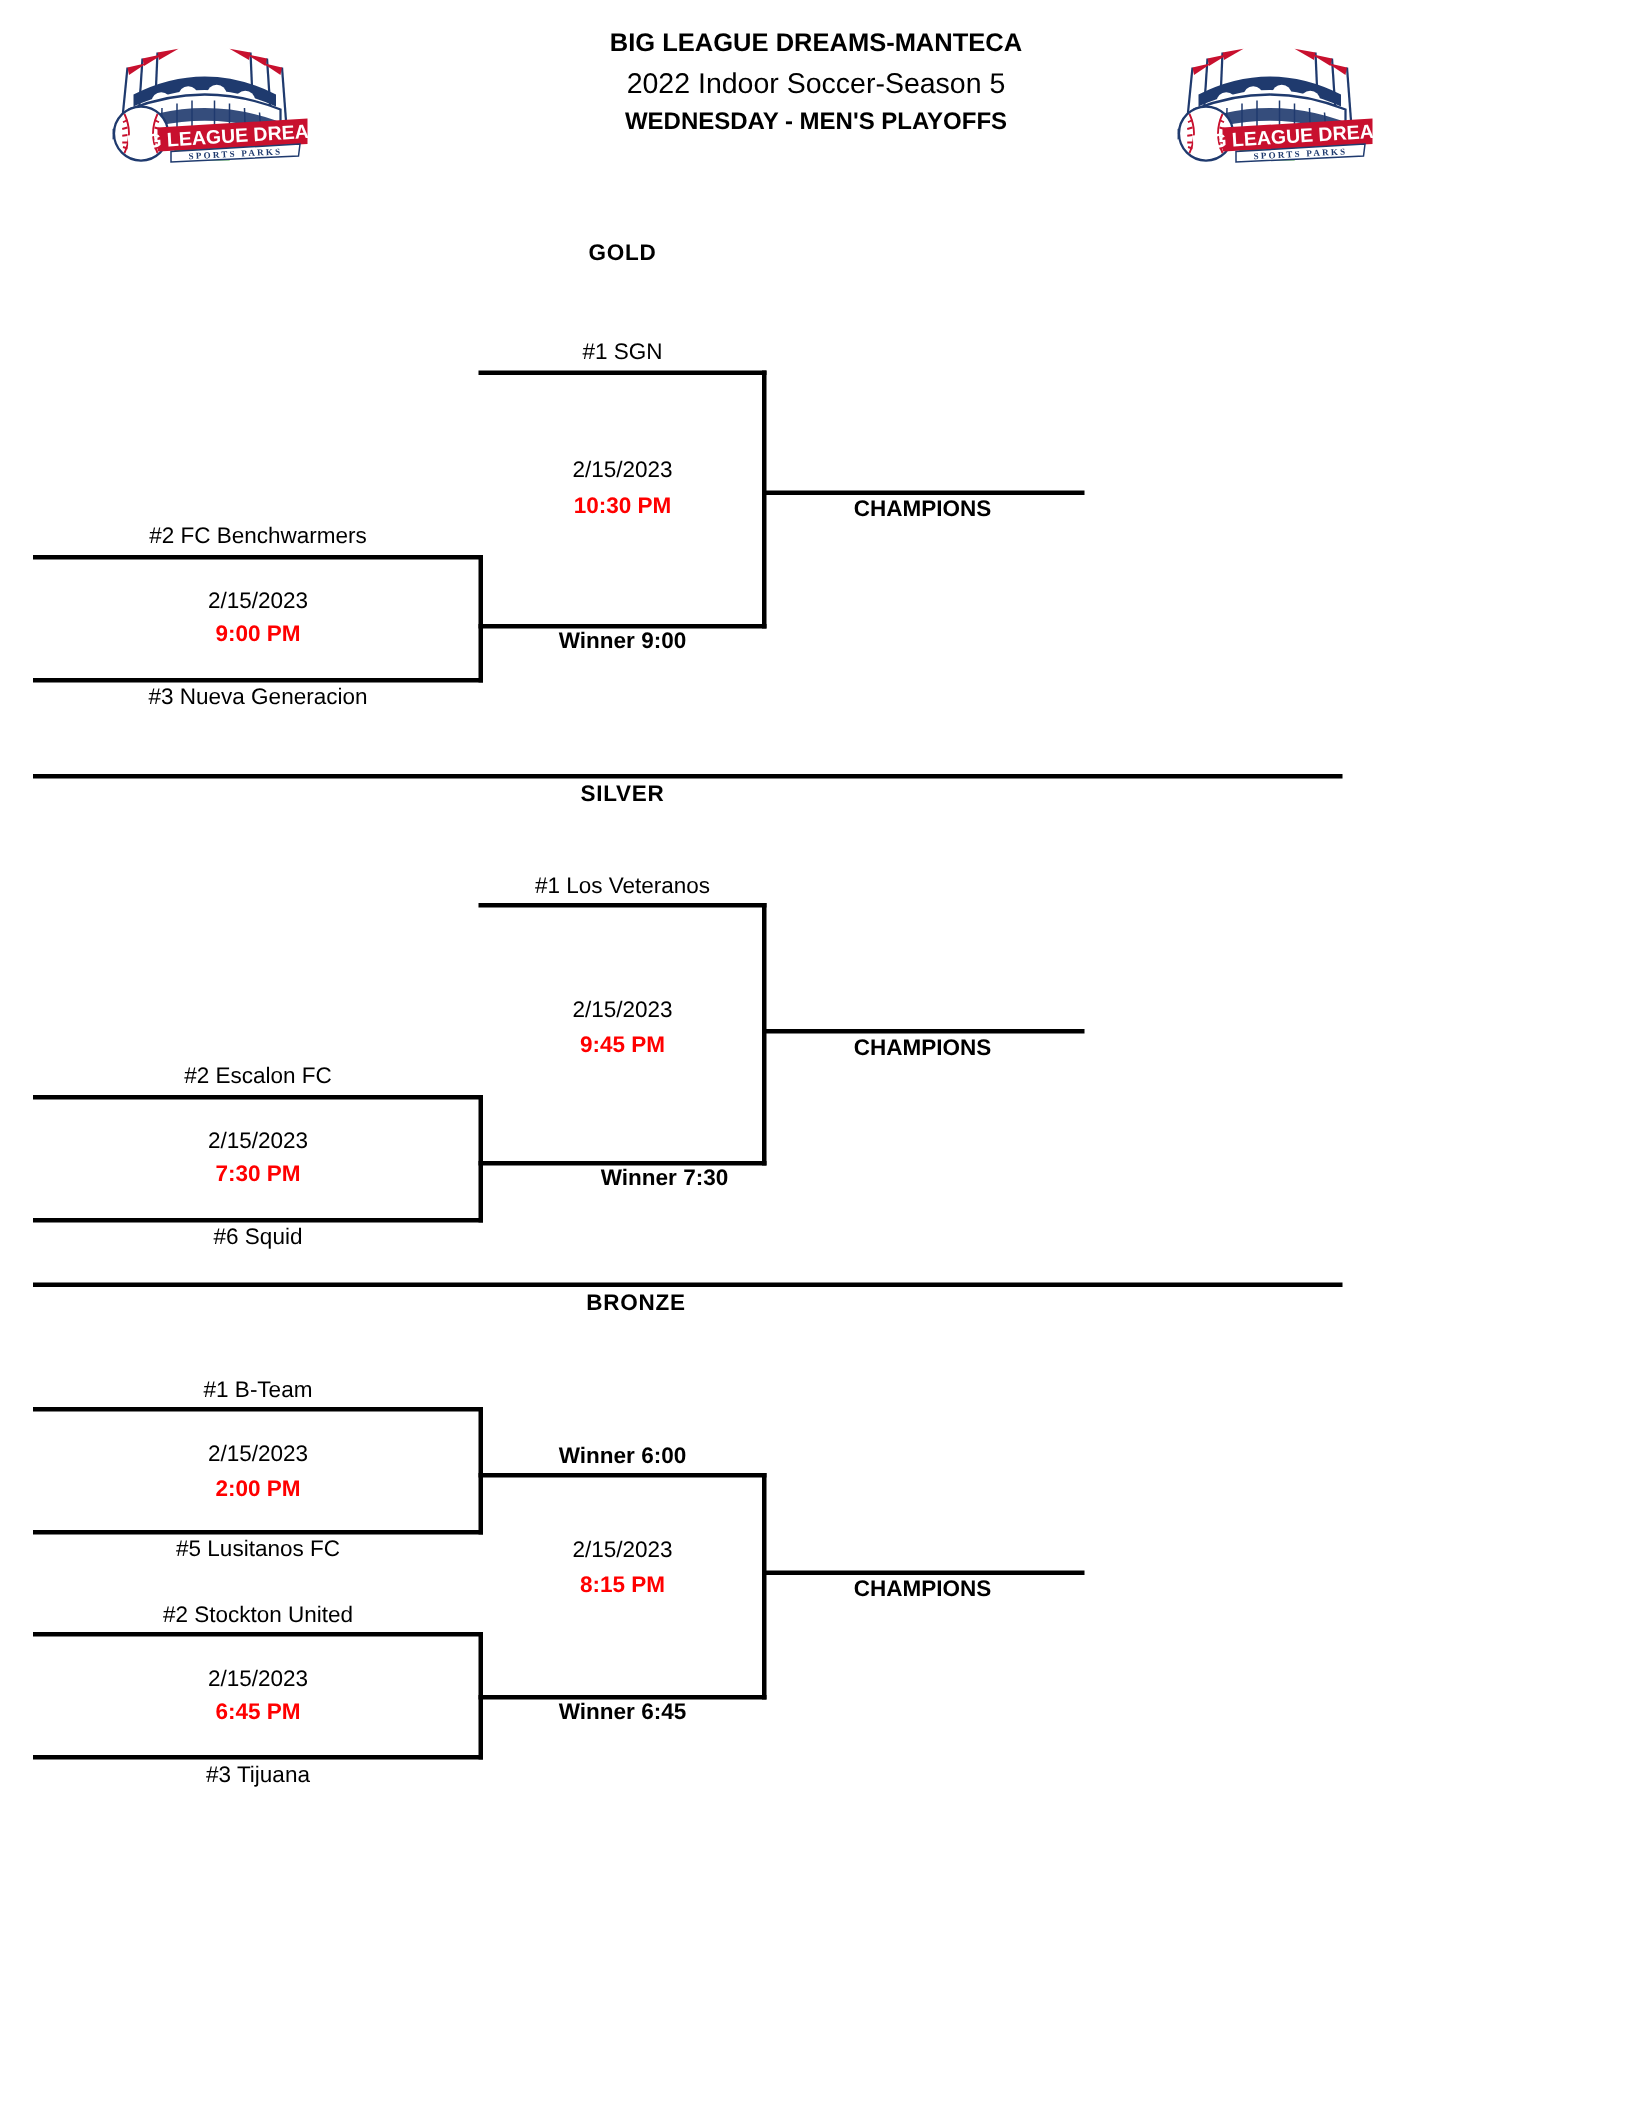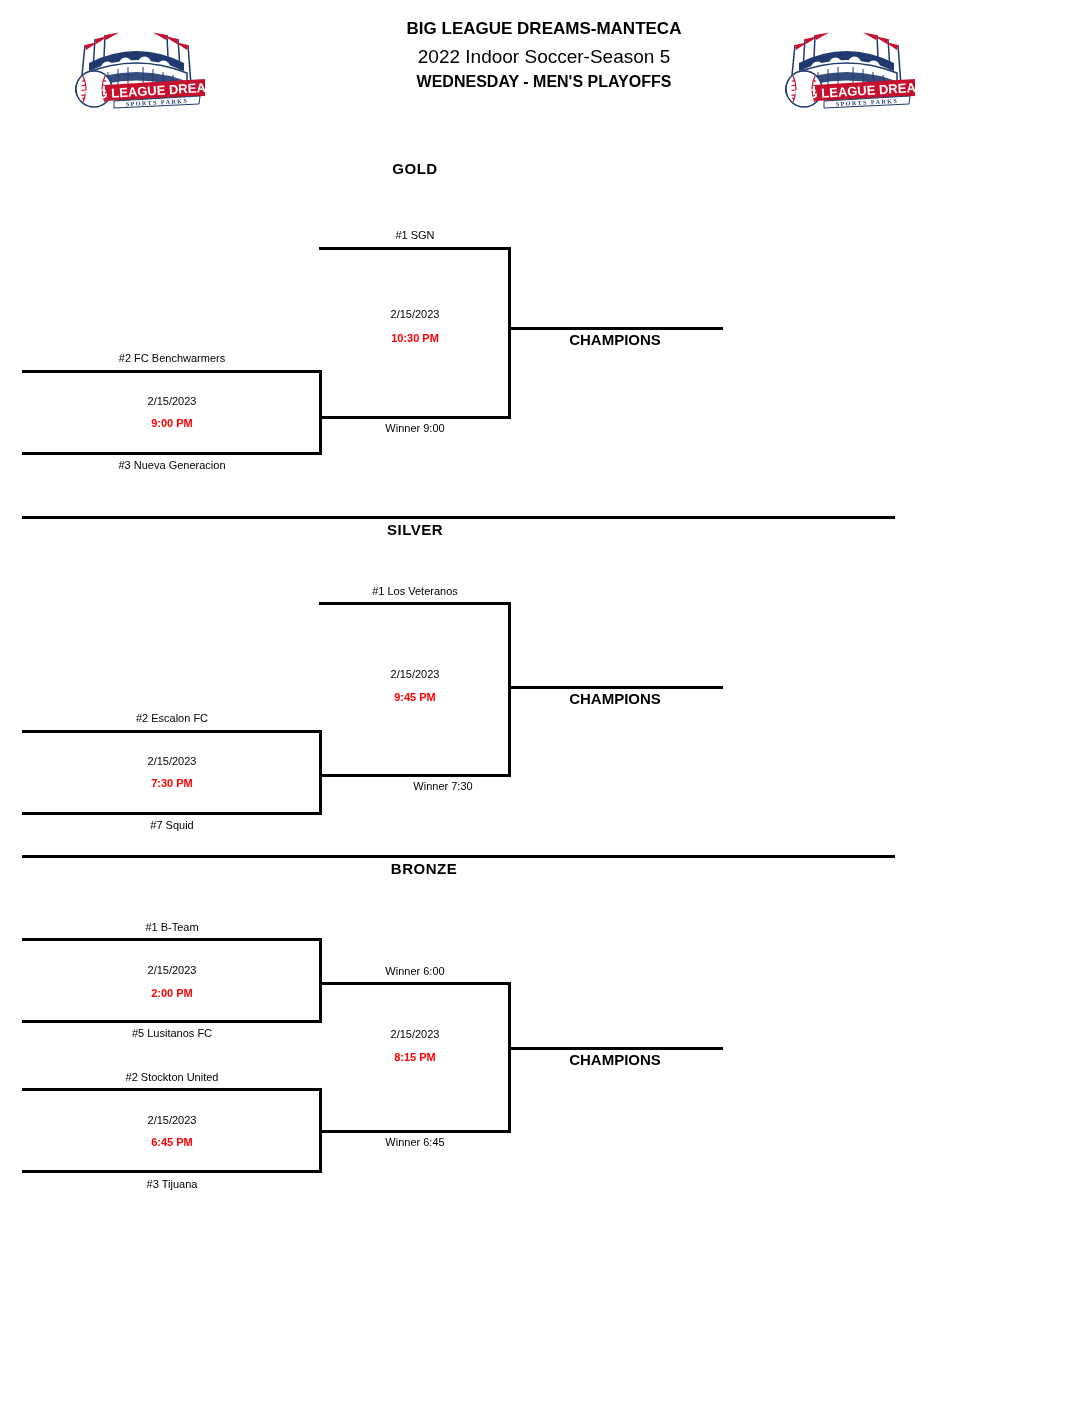--- a/index.html
+++ b/index.html
@@ -69,30 +69,30 @@
     position: absolute;
     height: 3px;
     background: #000000;
     left: 22px;
     width: 873px;
   }
 
   
   .lbl {
     position: absolute;
-    font-size: 11px;
+    font-size: 15px;
     line-height: 18px;
     white-space: nowrap;
     text-align: center;
     transform: translateX(-50%);
   }
   .lbl.team   { font-weight: normal; }
   .lbl.date   { font-weight: normal; }
   .lbl.time   { font-weight: bold; color: #FF0000; }
-  .lbl.winner { font-weight: normal; }
+  .lbl.winner { font-weight: bold; }
   .lbl.champ  { font-weight: bold; font-size: 15px; }
   .lbl.section{
     font-weight: bold;
     font-size: 15px;
     letter-spacing: 0.5px;
   }
 </style>
 </head>
 <body>
 
@@ -264,21 +264,21 @@
 <div class="hline" style="left:508px; top:686px; width:215px;"></div>
 <div class="lbl champ" style="left:615px; top:690px;">CHAMPIONS</div>
 
 <div class="hline" style="left:22px; top:730px; width:300px;"></div>
 <div class="vline" style="left:319px; top:730px; height:85px;"></div>
 <div class="hline" style="left:22px; top:812px; width:300px;"></div>
 
 <div class="lbl team" style="left:172px; top:709px;">#2 Escalon FC</div>
 <div class="lbl date" style="left:172px; top:752px;">2/15/2023</div>
 <div class="lbl time" style="left:172px; top:774px;">7:30 PM</div>
-<div class="lbl team" style="left:172px; top:816px;">#7 Squid</div>
+<div class="lbl team" style="left:172px; top:816px;">#6 Squid</div>
 
 <div class="divider" style="top:855px;"></div>
 <div class="lbl section" style="left:415px; top:860px;padding-left:18px;">BRONZE</div>
 
 <div class="hline" style="left:22px; top:938px; width:300px;"></div>
 <div class="vline" style="left:319px; top:938px; height:85px;"></div>
 <div class="hline" style="left:22px; top:1020px; width:300px;"></div>
 
 <div class="lbl team" style="left:172px; top:918px;">#1 B-Team</div>
 <div class="lbl date" style="left:172px; top:961px;">2/15/2023</div>

